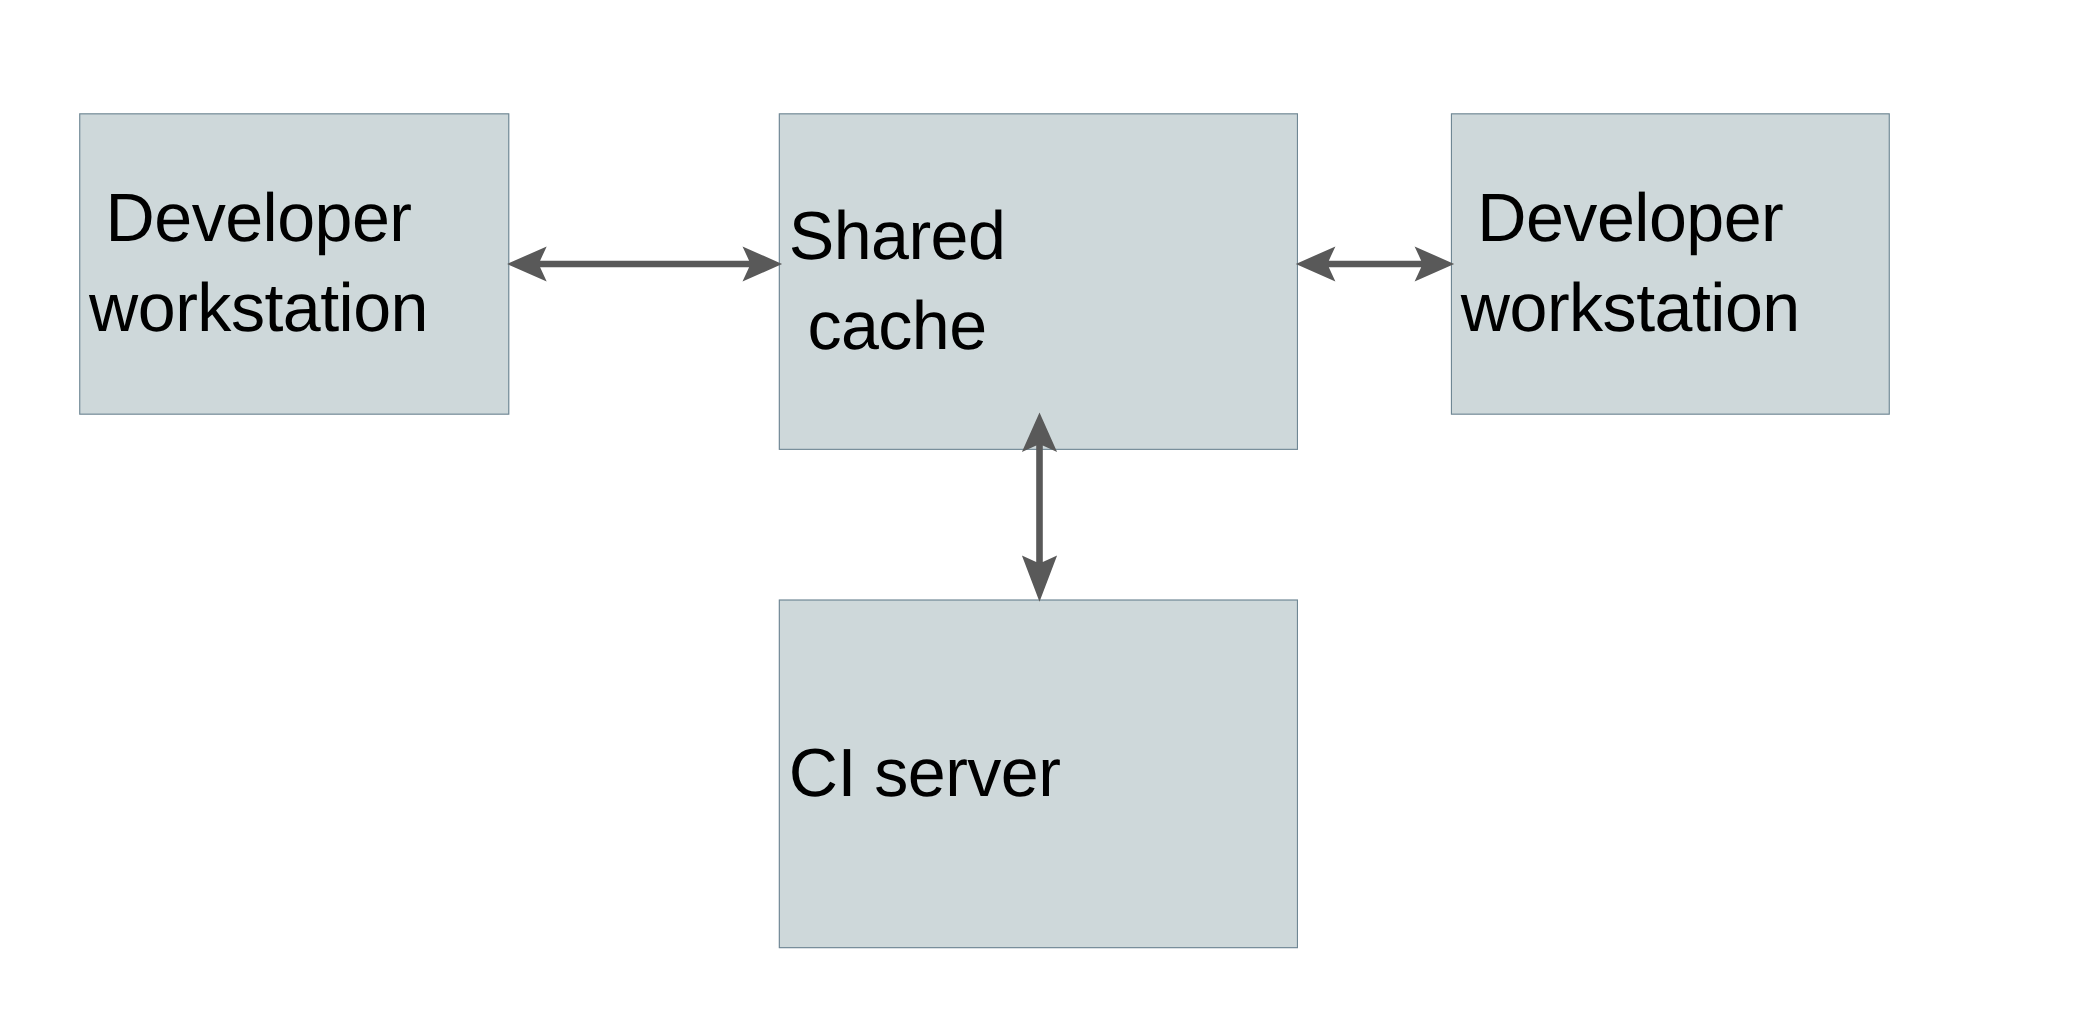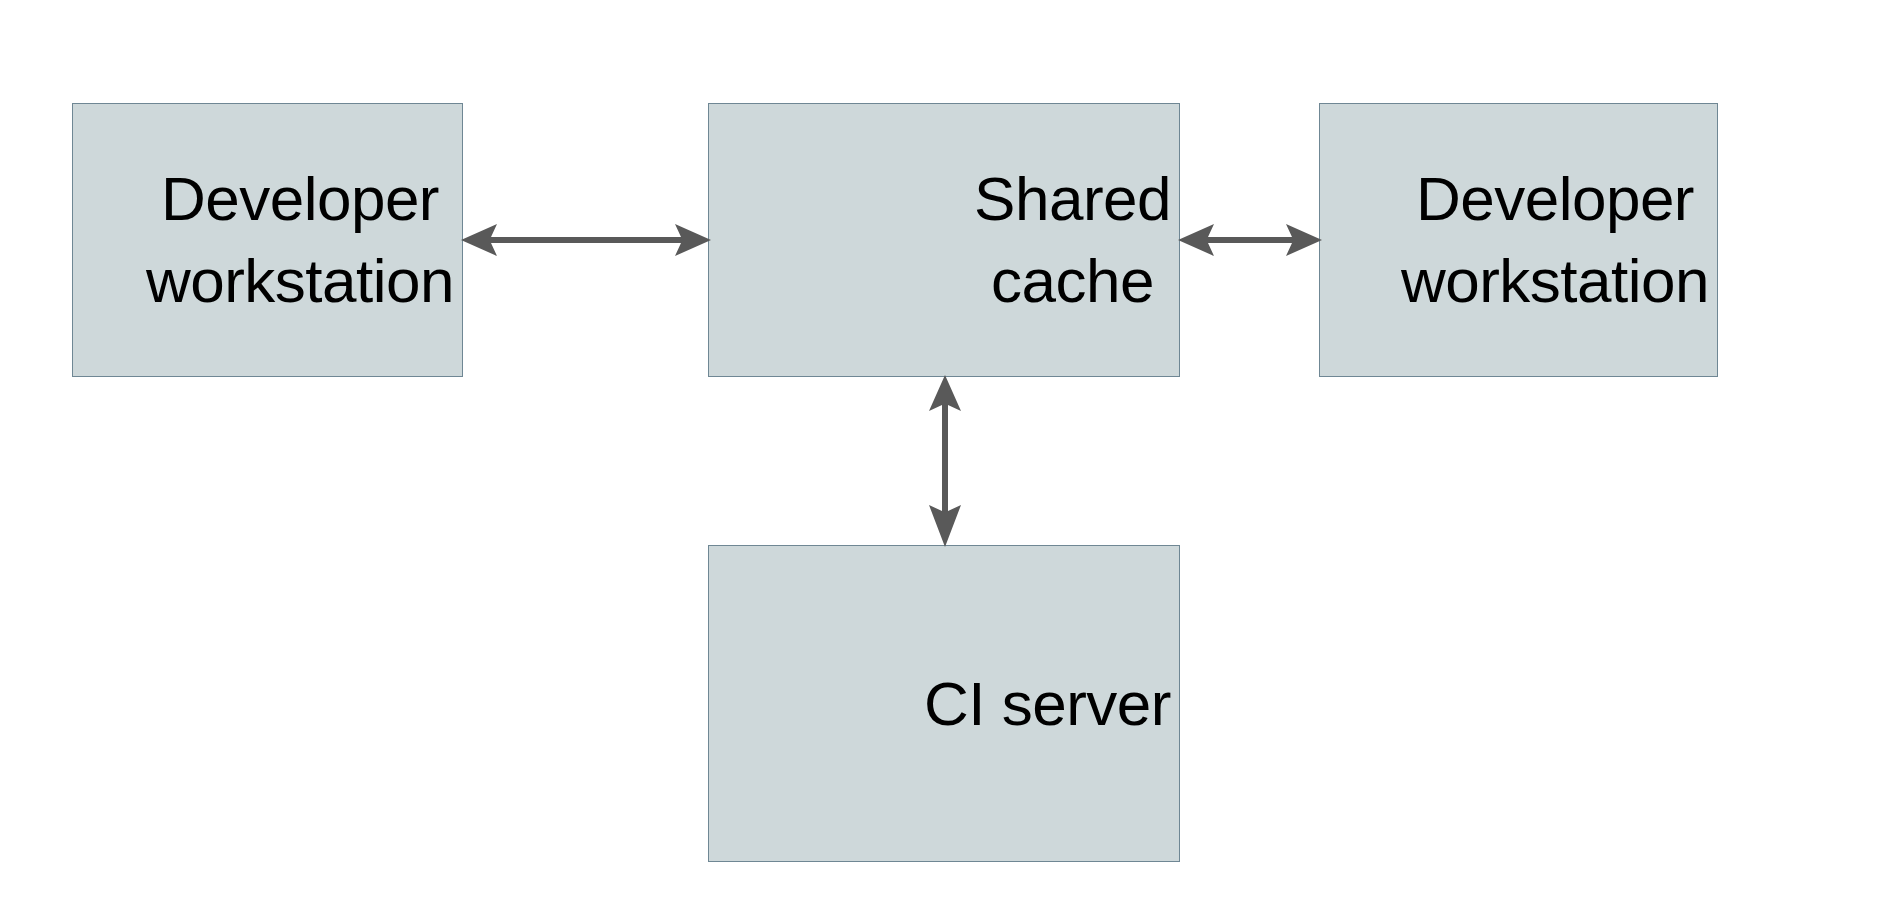--- a/index.html
+++ b/index.html
@@ -18,35 +18,35 @@
     background: #ffffff;
     overflow: hidden;
   }
   .node {
     position: absolute;
     box-sizing: border-box;
     background: #ced8da;
     border: 1.6px solid #6f8794;
     display: flex;
     align-items: center;
-    justify-content: flex-end;
+    justify-content: flex-start;
     text-align: center;
   }
   .node-label {
     font-family: "Liberation Sans", sans-serif;
     font-size: 62px;
     line-height: 1.32;
     color: #000000;
     letter-spacing: -0.5px;
     white-space: pre-line;
     padding: 0 8px;
   }
   
   #node-dev-left  { left: 72px;   top: 103px; width: 391px; height: 274px; }
-  #node-cache     { left: 708px;  top: 103px; width: 472px; height: 274px; padding-left: 14px; }
+  #node-cache     { left: 708px;  top: 103px; width: 472px; height: 306px; }
   #node-dev-right { left: 1319px; top: 103px; width: 399px; height: 274px; }
   #node-ci        { left: 708px;  top: 545px; width: 472px; height: 317px; }
 
   .edge {
     position: absolute;
     overflow: visible;
   }
   #edge-left  { left: 461px;  top: 214px;  width: 250px; height: 52px; }
   #edge-right { left: 1178px; top: 214px;  width: 144px; height: 52px; }
   #edge-down  { left: 919px;  top: 375px;  width: 52px;  height: 172px; }

